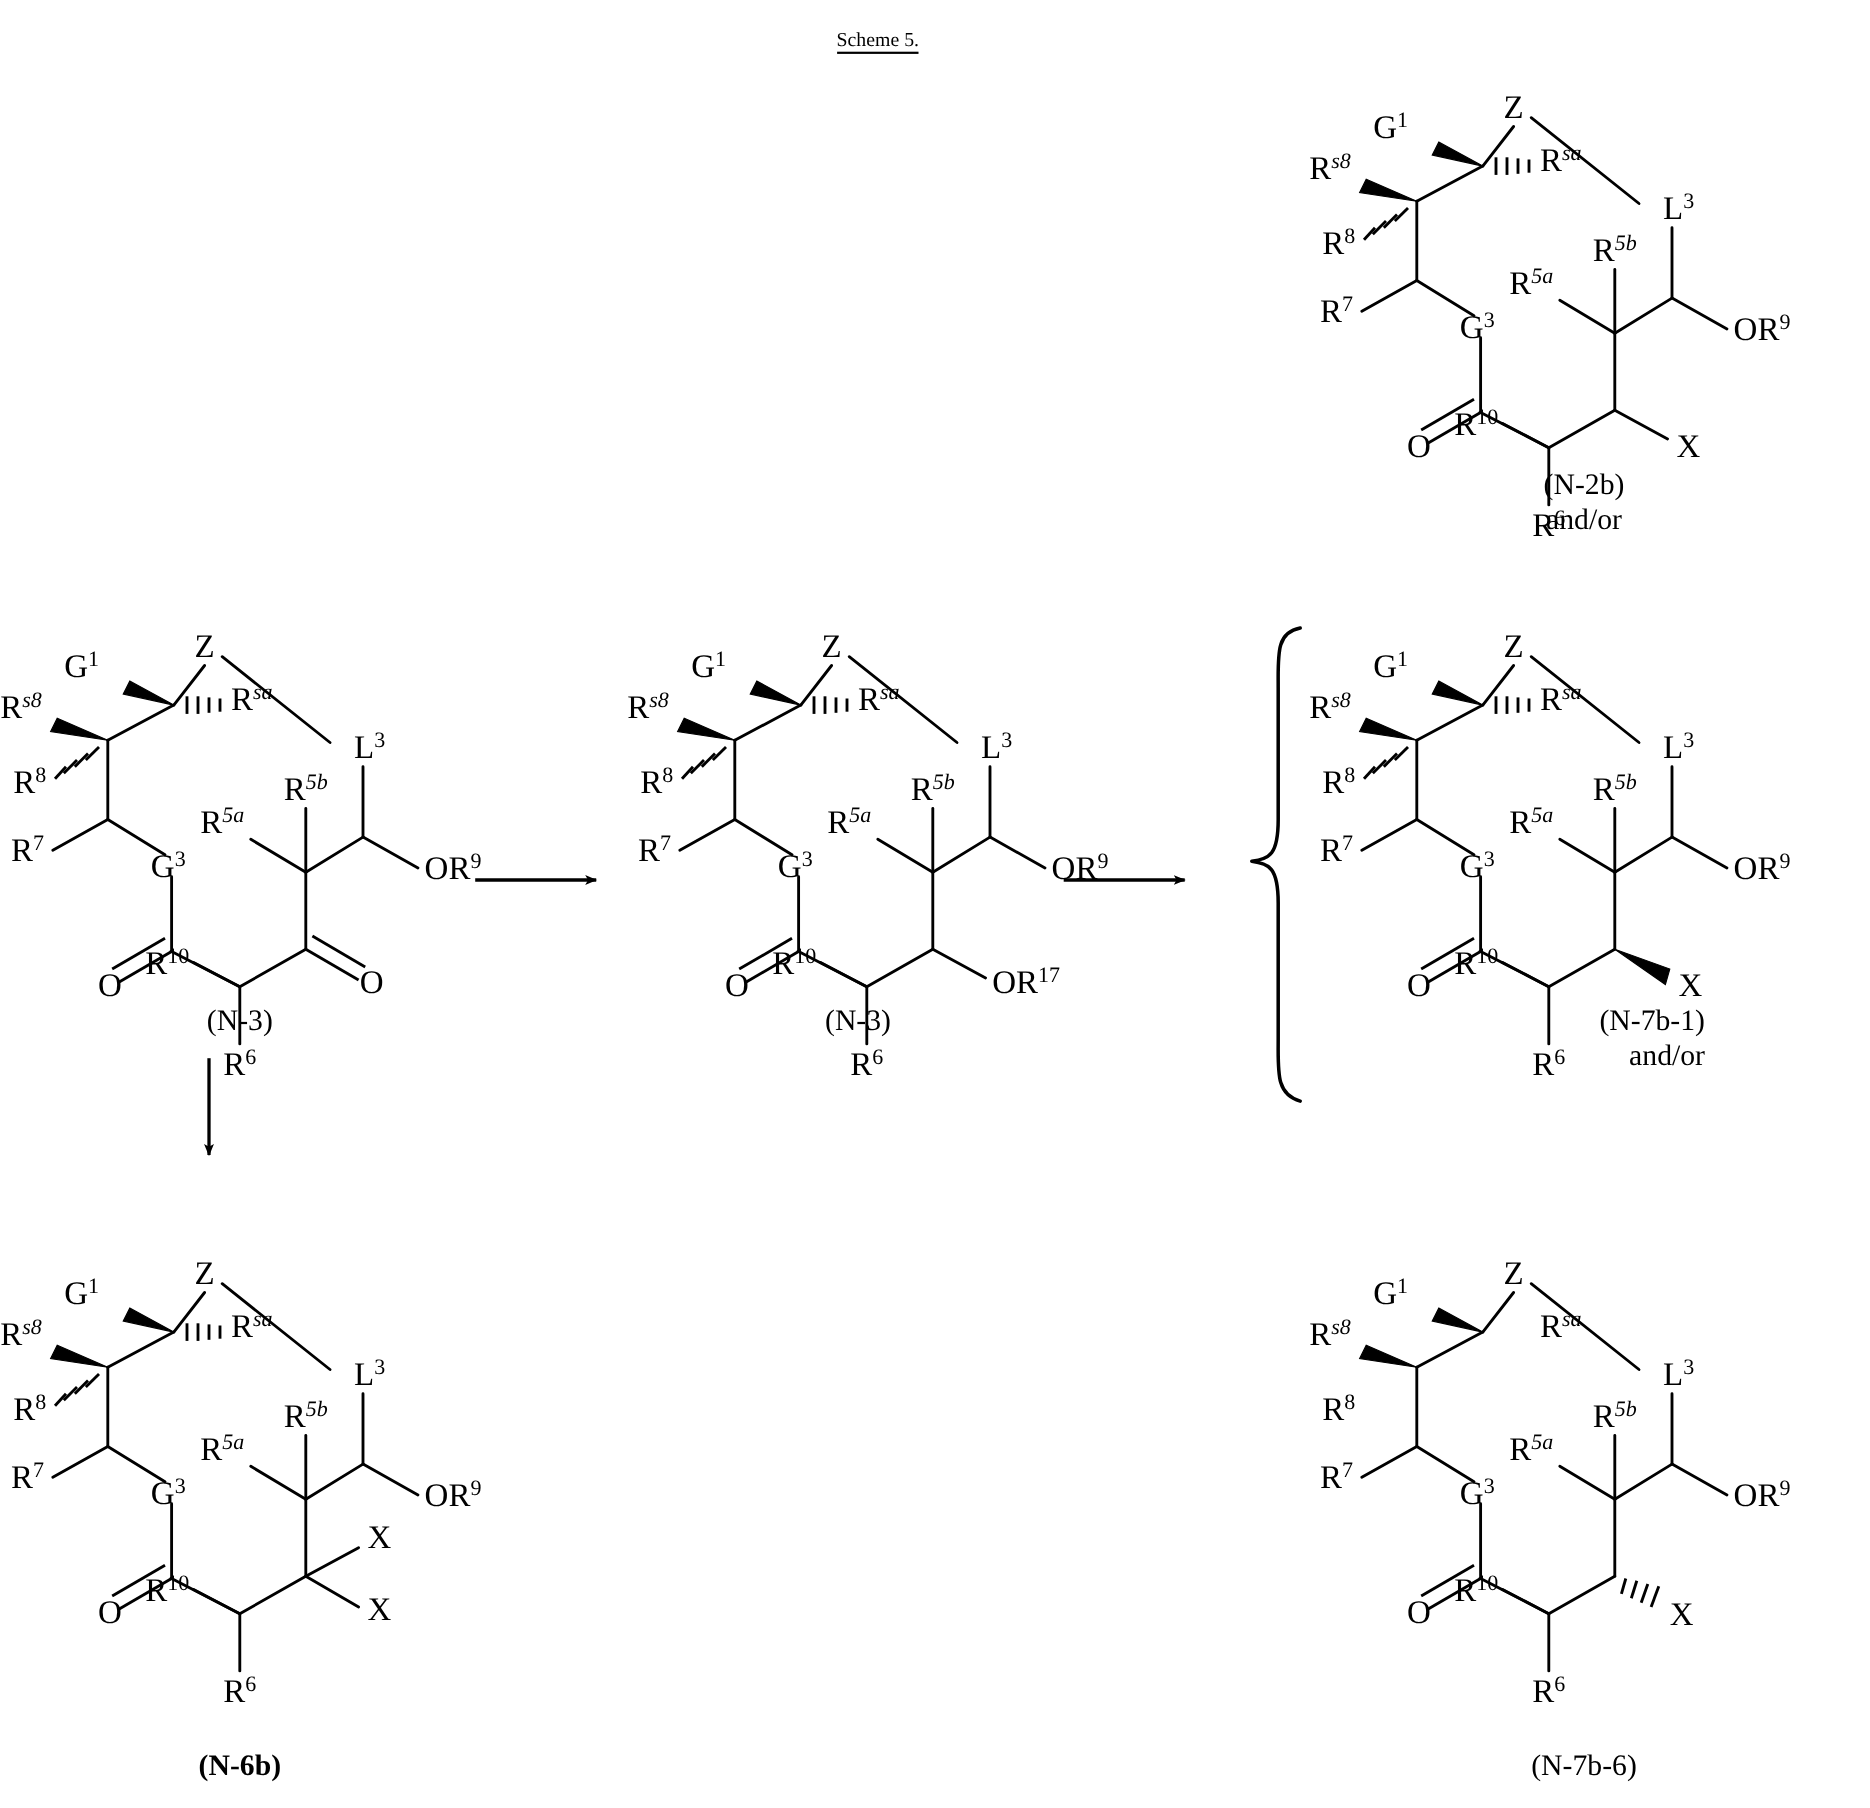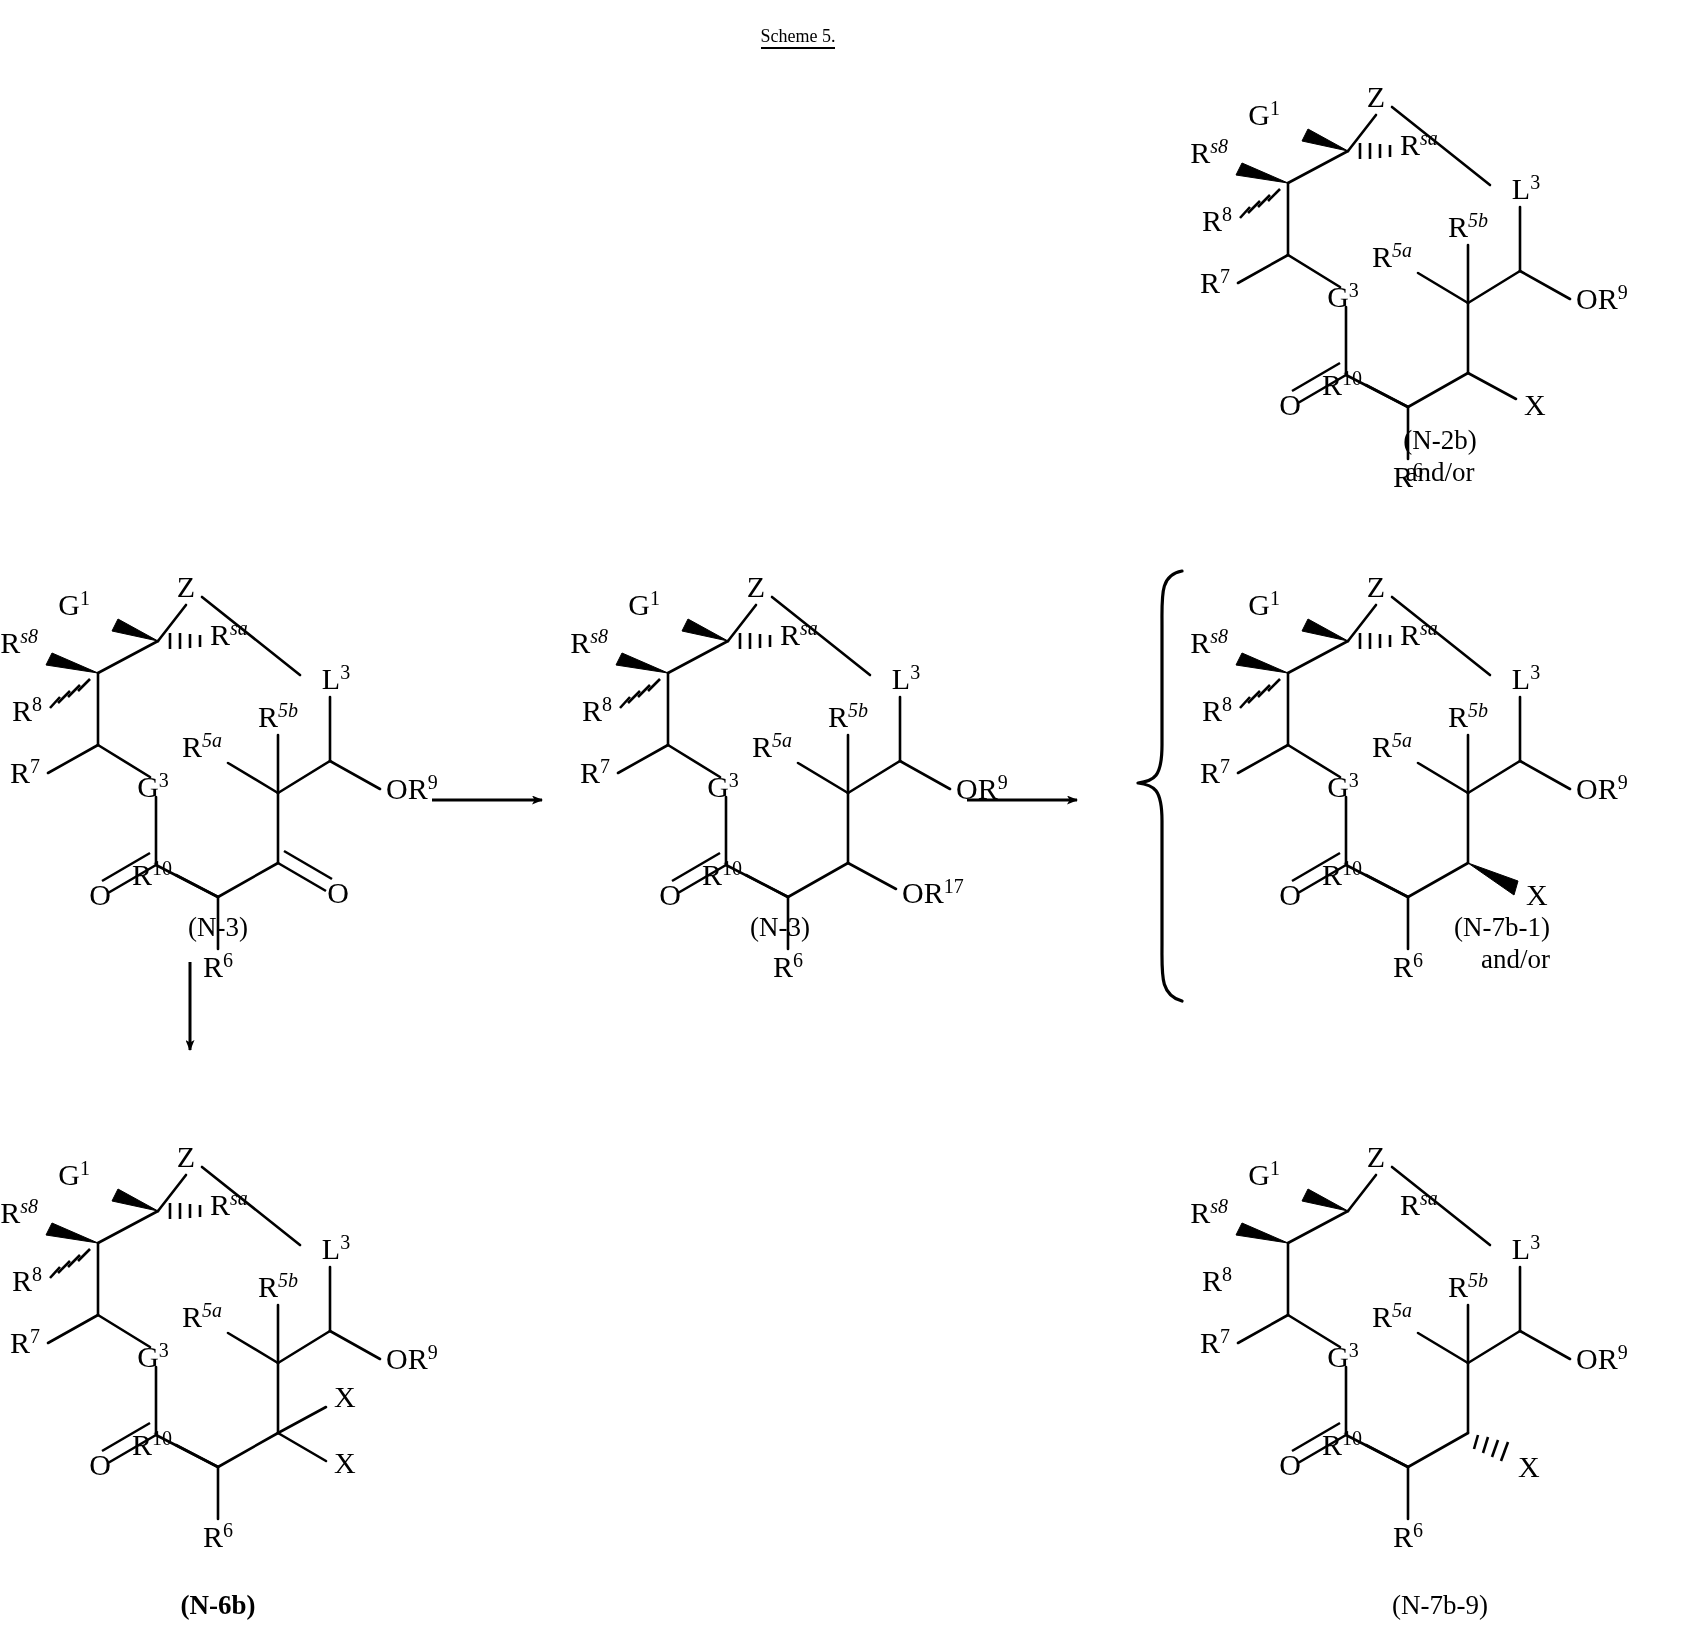--- a/index.html
+++ b/index.html
@@ -420,21 +420,21 @@
       <text x="182" y="340" text-anchor="end">R<tspan font-size="20" dy="-10">10</tspan></text>
       <text x="228" y="432" text-anchor="middle">R<tspan font-size="20" dy="-10">6</tspan></text>
       <text x="232" y="212" text-anchor="end">R<tspan font-size="20" dy="-10" font-style="italic">5a</tspan></text>
       <text x="288" y="182" text-anchor="middle">R<tspan font-size="20" dy="-10" font-style="italic">5b</tspan></text>
       <text x="346" y="144" text-anchor="middle">L<tspan font-size="20" dy="-10">3</tspan></text>
       <text x="396" y="254">OR<tspan font-size="20" dy="-10">9</tspan></text>
       <text x="338" y="362">X</text>
     </g>
   </svg>
 </div>
-<div class="caption" style="left:1330px;top:1590px;width:220px;">(N-7b-9)</div>
+<div class="caption" style="left:1330px;top:1590px;width:220px;">(N-7b-6)</div>
 
 <div class="arrow" style="left:430px;top:780px;">
   <svg width="130" height="40" viewBox="0 0 130 40">
     <line x1="2" y1="20" x2="112" y2="20" stroke="#000" stroke-width="3" marker-end="url(#arrowhead)"></line>
   </svg>
 </div>
 
 <div class="arrow" style="left:965px;top:780px;">
   <svg width="130" height="40" viewBox="0 0 130 40">
     <line x1="2" y1="20" x2="112" y2="20" stroke="#000" stroke-width="3" marker-end="url(#arrowhead)"></line>

